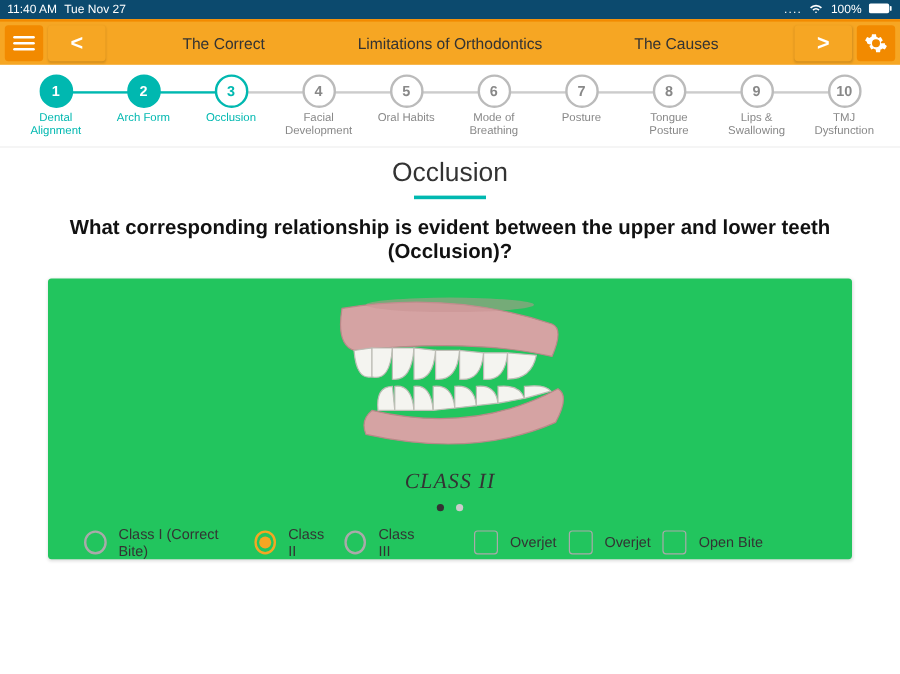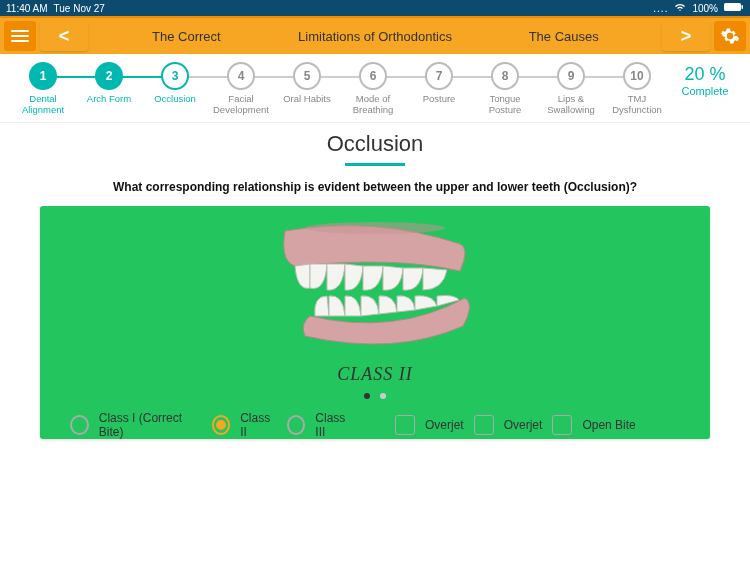--- a/index.html
+++ b/index.html
@@ -33,21 +33,21 @@
 .step.done .connector { background: #00b8b0; }
 .step:last-child .connector { display: none; }
 .completion { width: 70px; text-align: center; padding-top: 2px; }
 .completion .pct { color: #00b8b0; font-size: 18px; font-weight: 300; }
 .completion .lbl { color: #00b8b0; font-size: 11px; }
 
 
 .content { padding: 8px 40px 10px 40px; }
 .section-title { text-align: center; font-size: 22px; font-weight: 300; color: #333; }
 .title-underline { width: 60px; height: 3px; background: #00b8b0; margin: 6px auto 14px auto; }
-.question { text-align: center; font-size: 12px; font-weight: bold; color: #111; margin-bottom: 12px; }
+.question { text-align: center; font-size: 17px; font-weight: bold; color: #111; margin-bottom: 12px; }
 
 .card { background: #22c55e; border-radius: 3px; box-shadow: 0 1px 3px rgba(0,0,0,0.15); padding: 10px 30px 0 30px; }
 
 .illustration-wrap { display: flex; justify-content: center; }
 .illustration { width: 240px; }
 .illustration svg { width: 100%; height: 140px; }
 .illus-caption { text-align: center; font-family: Georgia, 'Times New Roman', serif; font-style: italic; font-size: 18px; color: #333; margin-top: 4px; letter-spacing: 1px; }
 
 .dots { display: flex; justify-content: center; gap: 10px; margin: 8px 0 12px 0; }
 .dot { width: 6px; height: 6px; border-radius: 50%; background: #ccc; }
@@ -151,24 +151,20 @@
       <div class="step ">
         <div class="step-circle">9</div>
         <div class="step-label">Lips &amp; Swallowing</div>
         <div class="connector"></div>
       </div>
       <div class="step ">
         <div class="step-circle">10</div>
         <div class="step-label">TMJ Dysfunction</div>
       </div>
     </div>
-  <div class="completion">
-    <div class="pct">20 %</div>
-    <div class="lbl">Complete</div>
-  </div>
 </div>
 
 <div class="content">
   <div class="section-title">Occlusion</div>
   <div class="title-underline"></div>
   <div class="question">What corresponding relationship is evident between the upper and lower teeth (Occlusion)?</div>
 
   <div class="card">
     <div class="illustration-wrap">
       <div class="illustration">

